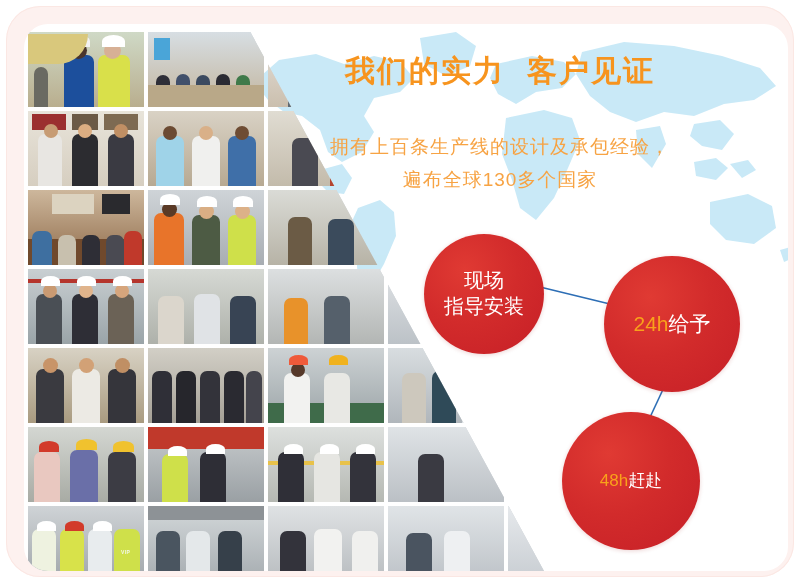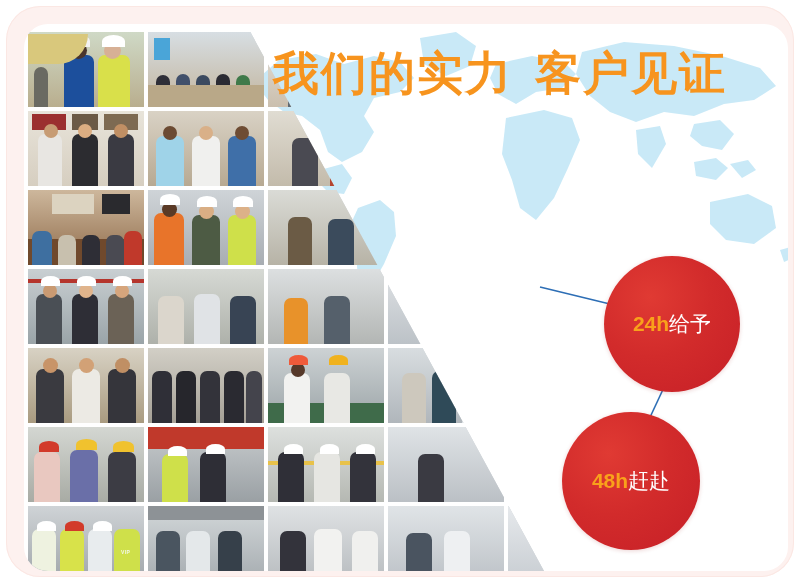--- a/index.html
+++ b/index.html
@@ -79,24 +79,24 @@
   .photo .strip{position:absolute;}
   .vip{
     position:absolute;
     font-size:5px;letter-spacing:.4px;
     color:#f2f7ea;font-weight:bold;
   }
 
   
   .headline{
     position:absolute;
-    left:250px;top:48px;
+    left:250px;top:54px;
     width:500px;
     text-align:center;
-    font-size:46px;
+    font-size:30px;
     font-weight:bold;
     color:#F7941E;
     letter-spacing:2px;
     line-height:1.12;
     white-space:nowrap;
   }
   .headline .gap{display:inline-block;width:22px;}
   .subline{
     position:absolute;
     left:250px;top:130px;
@@ -123,35 +123,35 @@
     color:#ffffff;
     display:flex;
     flex-direction:column;
     align-items:center;
     justify-content:center;
     text-align:center;
     line-height:1.28;
     box-shadow:0 1px 4px rgba(150,20,20,.18);
   }
   .bubble span{display:block;white-space:nowrap;}
-  .bubble .hl{color:#F9A11B;font-weight:bold;}
+  .bubble .hl{color:#F9A11B;font-weight:normal;}
   #bubble-site{
     left:424px;top:234px;
     width:120px;height:120px;
     font-size:20px;
   }
   #bubble-24h{
     left:604px;top:256px;
     width:136px;height:136px;
     font-size:21px;
   }
   #bubble-48h{
     left:562px;top:412px;
     width:138px;height:138px;
-    font-size:21px;
+    font-size:17px;
   }
 </style>
 </head>
 <body>
 
 <div id="banner">
 
   <div class="frame">
     <div class="frame-inner">
 
@@ -426,26 +426,34 @@
         </div>
       </div>
 
     </div>
   </div>
 
   <div class="headline">
     <span>我们的实力</span><span class="gap"></span><span>客户见证</span>
   </div>
 
+  <div class="subline">
+    <div>拥有上百条生产线的设计及承包经验，</div>
+    <div>遍布全球130多个国家</div>
+  </div>
 
   <svg class="connectors">
     <line x1="540" y1="287" x2="614" y2="305" stroke="#2D6EB5" stroke-width="1.6"></line>
     <line x1="666" y1="383" x2="645" y2="428" stroke="#2D6EB5" stroke-width="1.6"></line>
   </svg>
 
+  <div class="bubble" id="bubble-site">
+    <span>现场</span>
+    <span>指导安装</span>
+  </div>
 
   <div class="bubble" id="bubble-24h">
     <span><b class="hl">24h</b><i style="font-style:normal">给予</i></span>
   </div>
 
   <div class="bubble" id="bubble-48h">
     <span><b class="hl">48h</b><i style="font-style:normal">赶赴</i></span>
   </div>
 
 </div>

